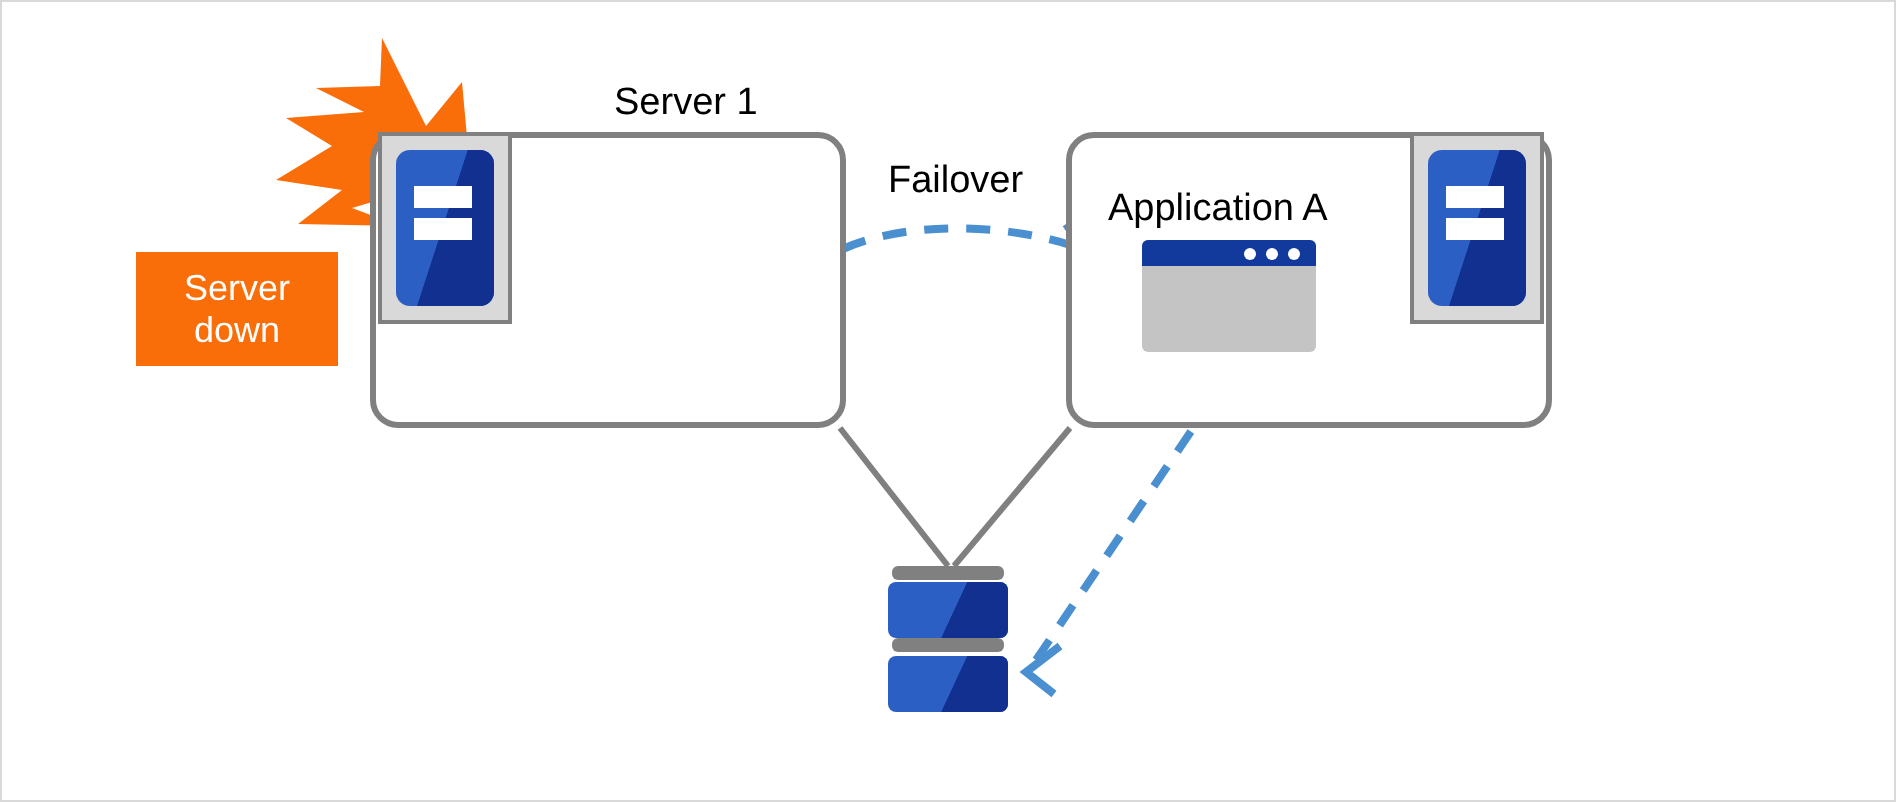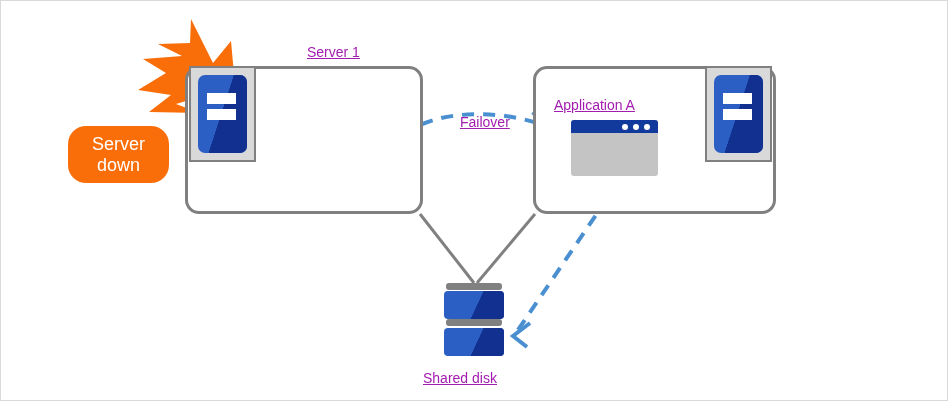--- a/index.html
+++ b/index.html
@@ -27,29 +27,28 @@
 
   .svg-layer {
     position: absolute;
     left: 0; top: 0;
     width: 948px;
     height: 401px;
   }
 
   .caption {
     position: absolute;
-    color: #a21caf;
-    font-size: 14px;
+    color: #000000;
+    font-size: 19px;
     line-height: 22px;
     white-space: nowrap;
-    text-decoration: underline;
   }
   #server1-title { left: 307px; top: 41px; }
   #server2-title { left: 577px; top: 41px; }
-  #failover-label { left: 460px; top: 80px; margin-top: 31px; }
+  #failover-label { left: 444px; top: 80px; }
   #app-a-label   { left: 554px; top: 94px; text-align: center; }
   #shared-disk-label { left: 423px; top: 367px; }
 
   
   .server-box {
     position: absolute;
     border: 3px solid #808080;
     border-radius: 14px;
     background: #ffffff;
     box-sizing: border-box;
@@ -91,21 +90,21 @@
 
   #server1-icon { left: 189px; top: 66px; width: 67px; height: 96px; }
   #server2-icon { left: 705px; top: 66px; width: 67px; height: 96px; }
 
   
   #server-down-badge {
     position: absolute;
     left: 68px; top: 126px;
     width: 101px; height: 57px;
     background: #f96e09;
-    border-radius: 18px;
+    border-radius: 0;
     color: #ffffff;
     font-size: 18px;
     line-height: 21px;
     display: flex;
     flex-direction: column;
     align-items: center;
     justify-content: center;
     text-align: center;
   }
 
@@ -232,15 +231,14 @@
   <div id="shared-disk">
     <div class="platter-bar pb1"></div>
     <div class="block b1">
       <div class="shade"></div>
     </div>
     <div class="platter-bar pb2"></div>
     <div class="block b2">
       <div class="shade"></div>
     </div>
   </div>
-  <div class="caption" id="shared-disk-label">Shared disk</div>
 
 </div>
 
 </body></html>

